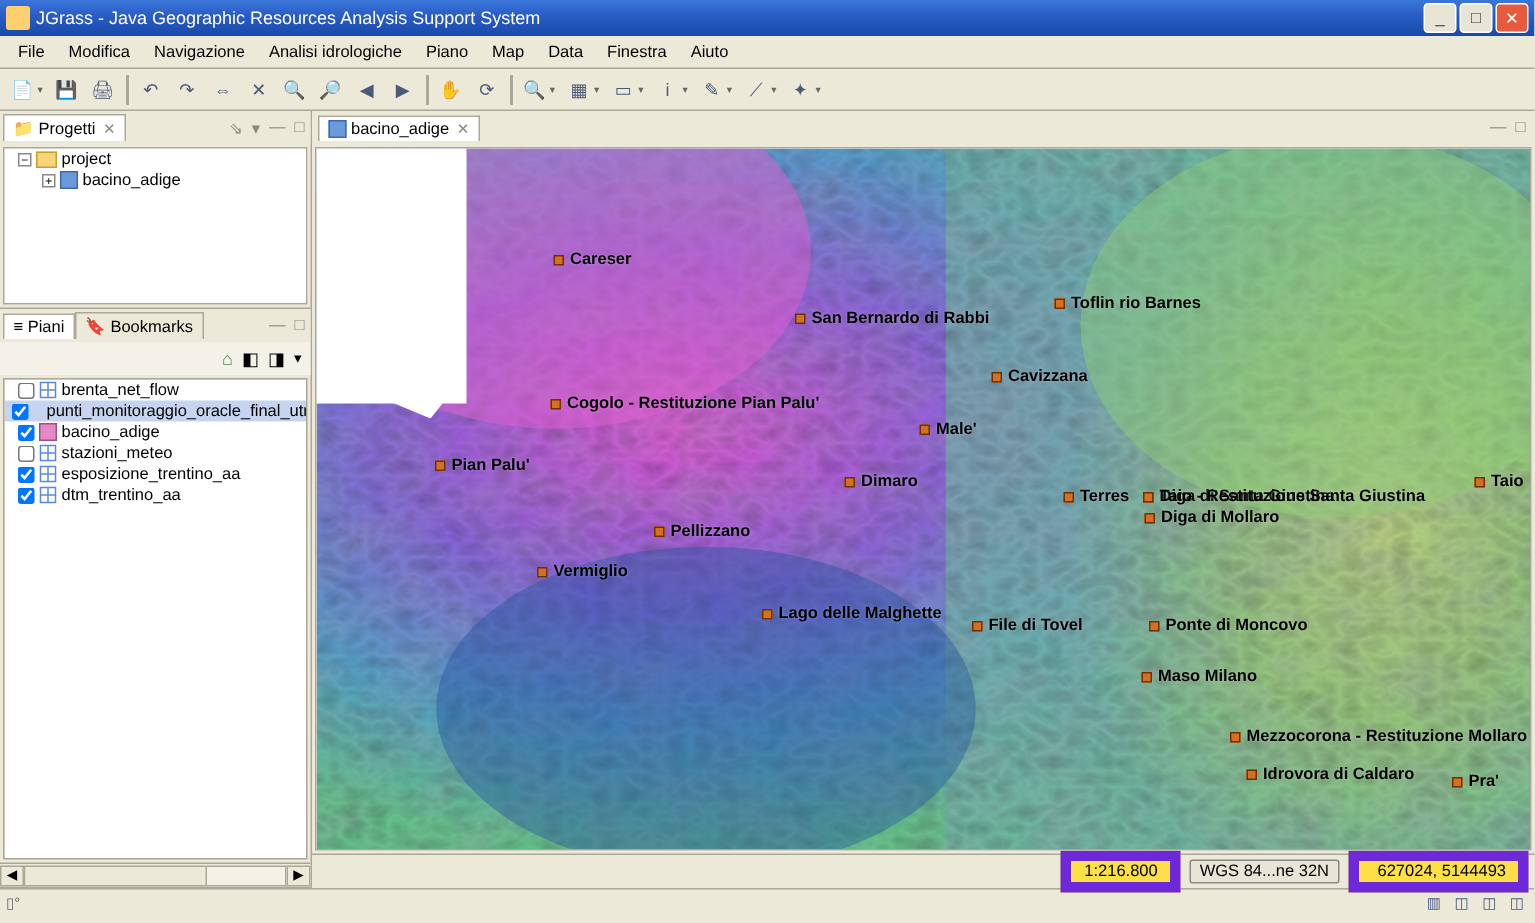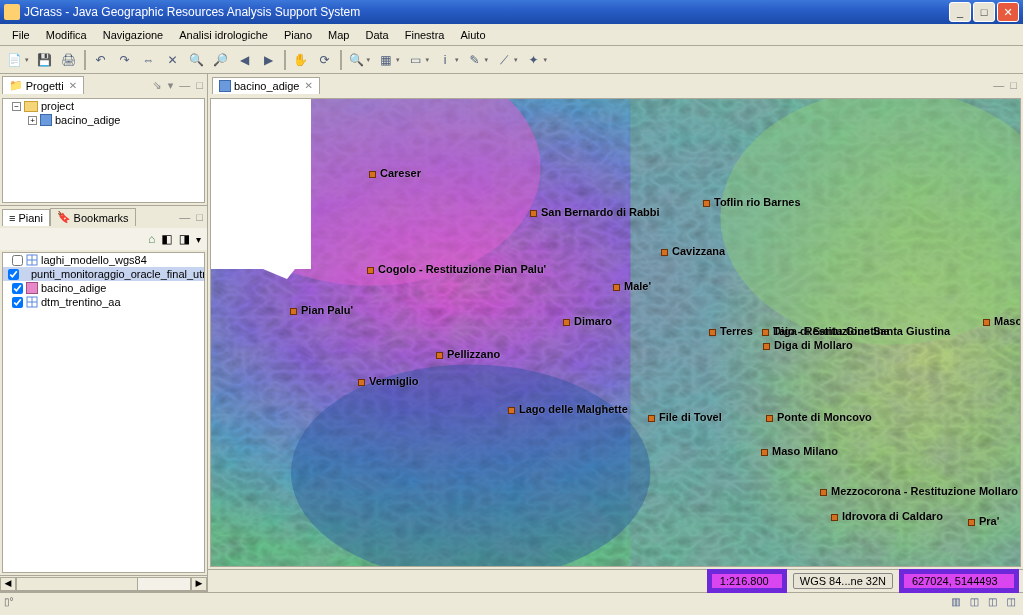--- a/index.html
+++ b/index.html
@@ -53,21 +53,21 @@
 .mapview { flex:1; margin:2px; border:1px solid #aca899; position:relative; overflow:hidden; background:#fff;}
 .terrain { position:absolute; inset:0; }
 .terrain svg { width:100%; height:100%; display:block;}
 .origin-white { position:absolute; left:0; top:0; width:100px; height:170px; background:#fff; }
 .origin-white::after { content:""; position:absolute; left:40px; top:130px; width:60px; height:50px; background:#fff; clip-path: polygon(0 0, 100% 40%, 60% 100%, 0 70%);}
 .map-label { position:absolute; font-size:11px; color:#000; font-weight:bold; white-space:nowrap; text-shadow: 0 0 2px rgba(255,255,255,0.3);}
 .map-label::before { content:""; display:inline-block; width:5px; height:5px; background:#d47020; margin-right:4px; vertical-align:middle; border:1px solid #703000;}
 
 
 .statusbar { height:23px; background:#ece9d8; border-top:1px solid #aca899; display:flex; align-items:center; justify-content:flex-end; padding:0 4px; gap:6px; font-size:11px;}
-.statusbox { background:#d946ef; border:5px solid #6d28d9; padding:1px 8px; min-width:80px; text-align:left;}
+.statusbox { background:#fde047; border:7px solid #6d28d9; padding:1px 8px; min-width:80px; text-align:right;}
 .statusbtn { background:#e8e5d6; border:1px solid #888; border-radius:2px; padding:1px 6px; cursor:pointer;}
 .bottombar { height:18px; background:#ece9d8; border-top:1px solid #aca899; display:flex; align-items:center; padding:0 4px; font-size:10px; color:#666;}
 .bottombar .right { margin-left:auto; display:flex; gap:3px;}
 .bottombar .right span { padding:0 3px; cursor:pointer; color:#4a5a8a;}
 </style>
 </head>
 <body>
 
 <div class="titlebar">
   <div class="icon"></div>
@@ -181,33 +181,53 @@
       </div>
       <div class="pane-body" id="layers-list">
           <div class="tree-row">
             <span class="tree-indent" style="width:4px"></span>
             <input type="checkbox" class="chk" style="">
             <span class="layer-icon"><svg width="12" height="12">
                 <rect x="1" y="1" width="10" height="10" fill="none" stroke="#5a8adb"></rect>
                 <line x1="1" y1="6" x2="11" y2="6" stroke="#5a8adb"></line>
                 <line x1="6" y1="1" x2="6" y2="11" stroke="#5a8adb"></line>
               </svg></span>
-            <span>laghi_modello_wgs84</span>
+            <span>brenta_net_flow</span>
           </div>
           <div class="tree-row sel">
             <span class="tree-indent" style="width:4px"></span>
             <input type="checkbox" class="chk" checked="" style="">
             <span class="layer-icon" style="background:#b04020;width:6px;height:6px;margin:3px;"></span>
             <span>punti_monitoraggio_oracle_final_utm_c</span>
           </div>
           <div class="tree-row">
             <span class="tree-indent" style="width:4px"></span>
             <input type="checkbox" class="chk" checked="" style="">
             <span class="layer-icon" style="background:#e888c8;border:1px solid #a05080;"></span>
             <span>bacino_adige</span>
+          </div>
+          <div class="tree-row">
+            <span class="tree-indent" style="width:4px"></span>
+            <input type="checkbox" class="chk" style="">
+            <span class="layer-icon"><svg width="12" height="12">
+                <rect x="1" y="1" width="10" height="10" fill="none" stroke="#5a8adb"></rect>
+                <line x1="1" y1="6" x2="11" y2="6" stroke="#5a8adb"></line>
+                <line x1="6" y1="1" x2="6" y2="11" stroke="#5a8adb"></line>
+              </svg></span>
+            <span>stazioni_meteo</span>
+          </div>
+          <div class="tree-row">
+            <span class="tree-indent" style="width:4px"></span>
+            <input type="checkbox" class="chk" checked="" style="">
+            <span class="layer-icon"><svg width="12" height="12">
+                <rect x="1" y="1" width="10" height="10" fill="none" stroke="#5a8adb"></rect>
+                <line x1="1" y1="6" x2="11" y2="6" stroke="#5a8adb"></line>
+                <line x1="6" y1="1" x2="6" y2="11" stroke="#5a8adb"></line>
+              </svg></span>
+            <span>esposizione_trentino_aa</span>
           </div>
           <div class="tree-row">
             <span class="tree-indent" style="width:4px"></span>
             <input type="checkbox" class="chk" checked="" style="">
             <span class="layer-icon"><svg width="12" height="12">
                 <rect x="1" y="1" width="10" height="10" fill="none" stroke="#5a8adb"></rect>
                 <line x1="1" y1="6" x2="11" y2="6" stroke="#5a8adb"></line>
                 <line x1="6" y1="1" x2="6" y2="11" stroke="#5a8adb"></line>
               </svg></span>
             <span>dtm_trentino_aa</span>
@@ -273,21 +293,21 @@
         <div class="map-label" style="left: 319px; top: 107px;">San Bernardo di Rabbi</div>
         <div class="map-label" style="left: 492px; top: 97px;">Toflin rio Barnes</div>
         <div class="map-label" style="left: 450px; top: 146px;">Cavizzana</div>
         <div class="map-label" style="left: 156px; top: 164px;">Cogolo - Restituzione Pian Palu'</div>
         <div class="map-label" style="left: 402px; top: 181px;">Male'</div>
         <div class="map-label" style="left: 551px; top: 181px; margin-top: 45px;">Diga di Santa Giustina</div>
         <div class="map-label" style="left: 79px; top: 205px; text-align: center;">Pian Palu'</div>
         <div class="map-label" style="left: 352px; top: 216px;">Dimaro</div>
         <div class="map-label" style="left: 498px; top: 226px; text-align: right;">Terres</div>
         <div class="map-label" style="left: 551px; top: 226px;">Taio - Restituzione Santa Giustina</div>
-        <div class="map-label" style="left: 772px; top: 216px;">Maso</div>
+        <div class="map-label" style="left: 772px; top: 216px;">Taio</div>
         <div class="map-label" style="left: 225px; top: 249px;">Pellizzano</div>
         <div class="map-label" style="left: 552px; top: 240px;">Diga di Mollaro</div>
         <div class="map-label" style="left: 147px; top: 276px;">Vermiglio</div>
         <div class="map-label" style="left: 297px; top: 304px;">Lago delle Malghette</div>
         <div class="map-label" style="left: 437px; top: 312px;">File di Tovel</div>
         <div class="map-label" style="left: 555px; top: 312px;">Ponte di Moncovo</div>
         <div class="map-label" style="left: 550px; top: 346px;">Maso Milano</div>
         <div class="map-label" style="left: 609px; top: 386px;">Mezzocorona - Restituzione Mollaro</div>
         <div class="map-label" style="left: 620px; top: 411px;">Idrovora di Caldaro</div>
         <div class="map-label" style="left: 757px; top: 416px;">Pra'</div>

